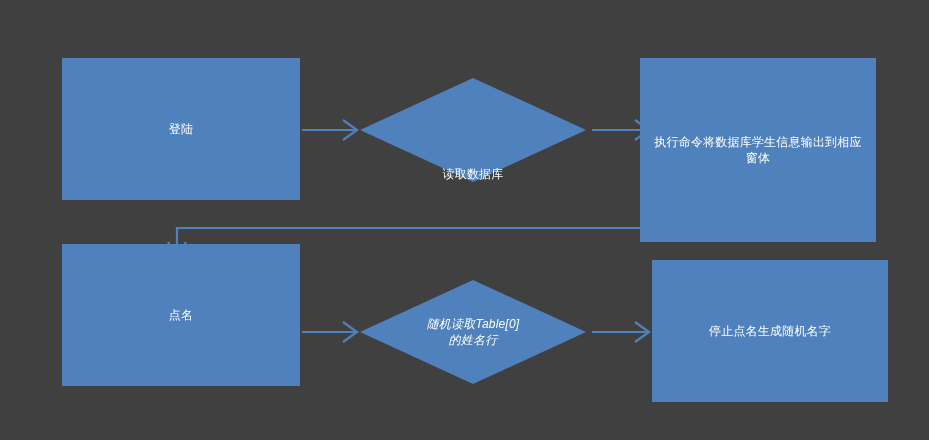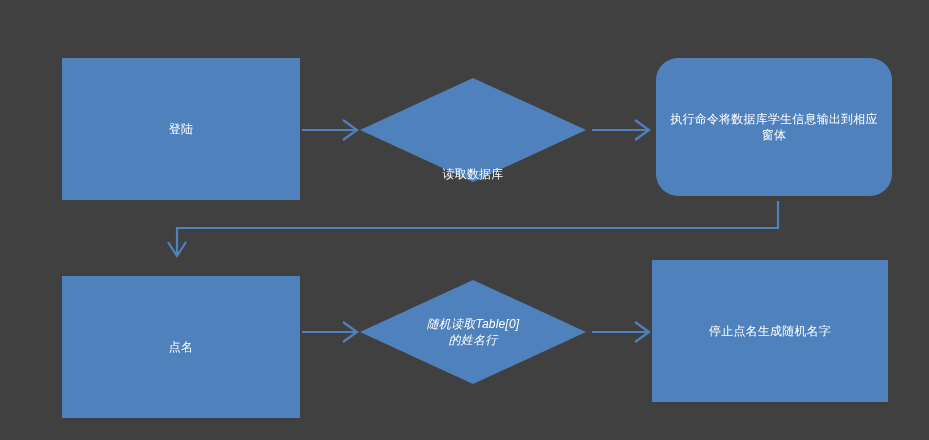--- a/index.html
+++ b/index.html
@@ -107,25 +107,25 @@
     <span class="node-label">登陆</span>
   </div>
 
   <div class="node node-diamond" style="left:360px; top:78px; width:226px; height:104px;align-items:flex-end;">
     <svg class="diamond-shape" viewBox="0 0 226 104" preserveAspectRatio="none">
       <polygon points="113,0 226,52 113,104 0,52" fill="#4F81BD"></polygon>
     </svg>
     <span class="node-label">读取数据库</span>
   </div>
 
-  <div class="node node-rect" style="left:656px; top:58px; width:236px; height:138px;border-radius:22px;">
+  <div class="node node-rect" style="left:640px; top:58px; width:236px; height:184px;">
     <span class="node-label">执行命令将数据库学生信息输出到相应窗体</span>
   </div>
 
-  <div class="node node-rect" style="left:62px; top:276px; width:238px; height:142px;">
+  <div class="node node-rect" style="left:62px; top:244px; width:238px; height:142px;">
     <span class="node-label">点名</span>
   </div>
 
   <div class="node node-diamond" style="left:360px; top:280px; width:226px; height:104px;font-style:italic;">
     <svg class="diamond-shape" viewBox="0 0 226 104" preserveAspectRatio="none">
       <polygon points="113,0 226,52 113,104 0,52" fill="#4F81BD"></polygon>
     </svg>
     <span class="node-label">随机读取Table[0]
 的姓名行</span>
   </div>

